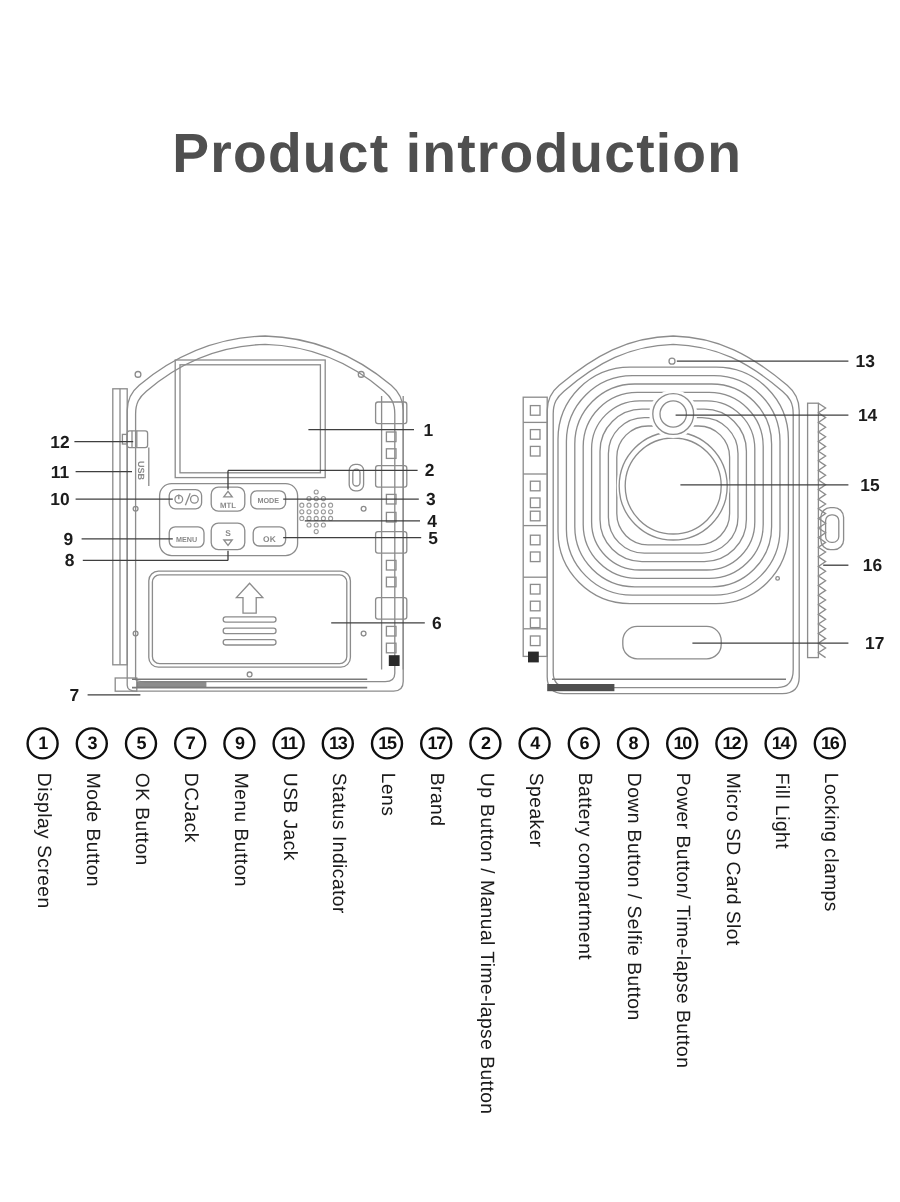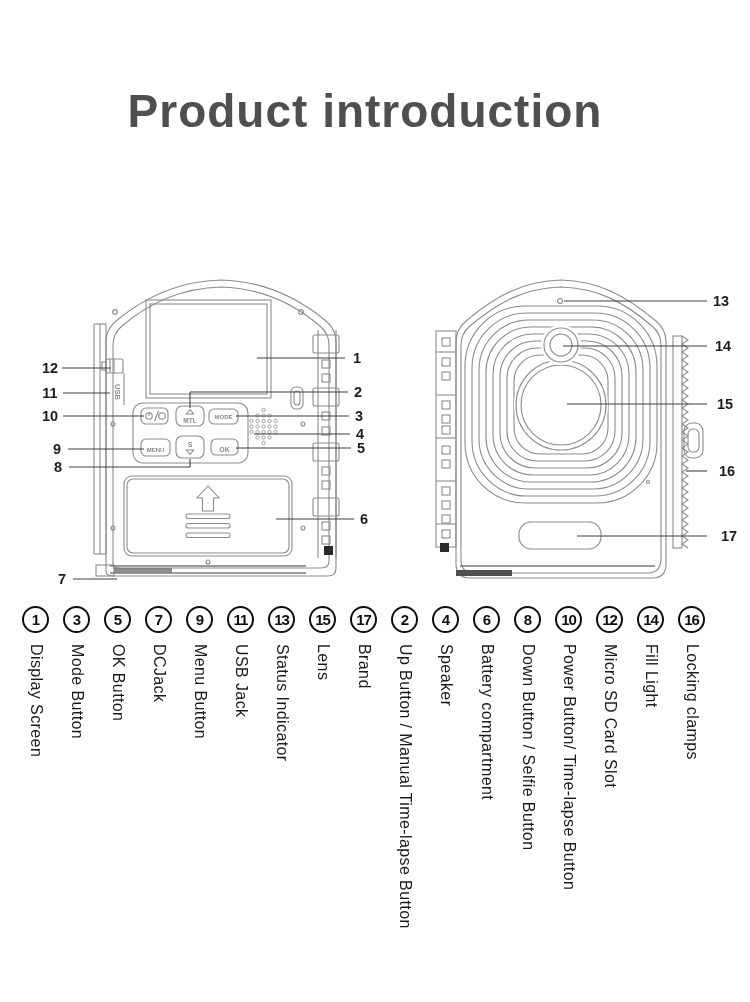--- a/index.html
+++ b/index.html
@@ -1,21 +1,21 @@
 <!DOCTYPE html>
 <html><head>
 <meta charset="utf-8">
 <style>
   html,body{margin:0;padding:0;background:#fff;}
   .page{
     position:relative;width:750px;height:1002px;background:#ffffff;
     font-family:"Liberation Sans",sans-serif;overflow:hidden;
   }
   .title{
-    position:absolute;top:84px;left:0;width:730px;margin:0;
+    position:absolute;top:84px;left:0;width:730px;margin:16px;
     text-align:center;font-size:46px;font-weight:bold;color:#4f4f4f;
     letter-spacing:1px;
   }
   .diagram{position:absolute;top:0;left:0;}
   .callout-num{
     font-family:"Liberation Sans",sans-serif;font-size:14.5px;font-weight:bold;fill:#1c1c1c;
   }
   .btn-label{
     font-family:"Liberation Sans",sans-serif;font-weight:bold;fill:#8a8a8a;stroke:none;
   }

